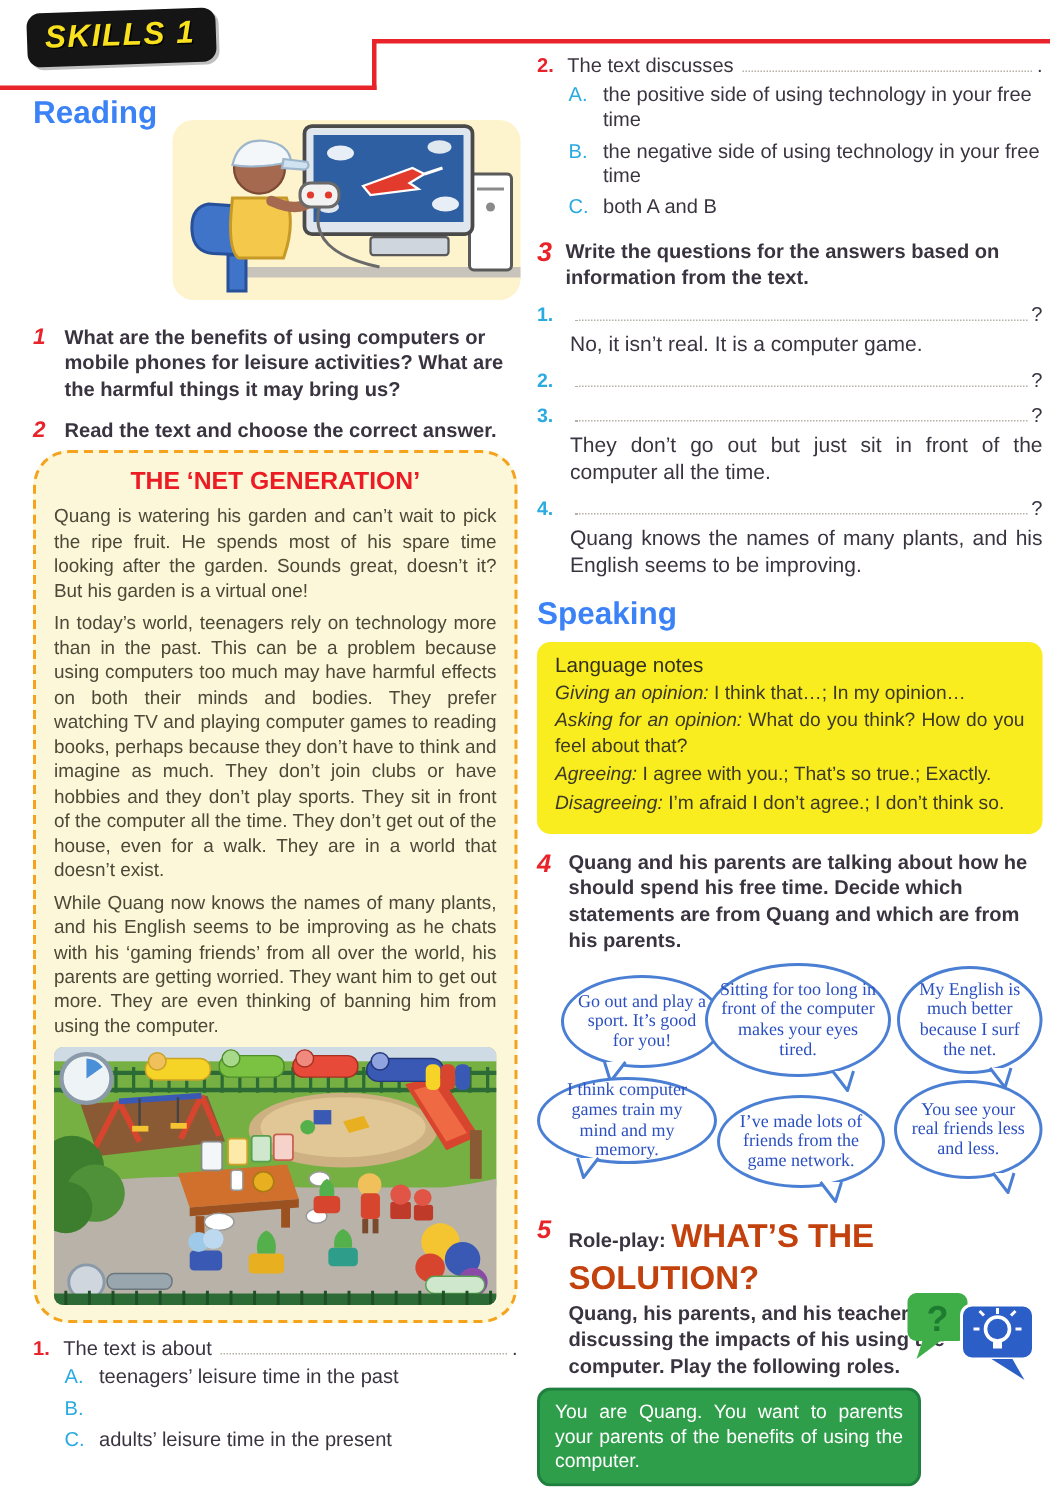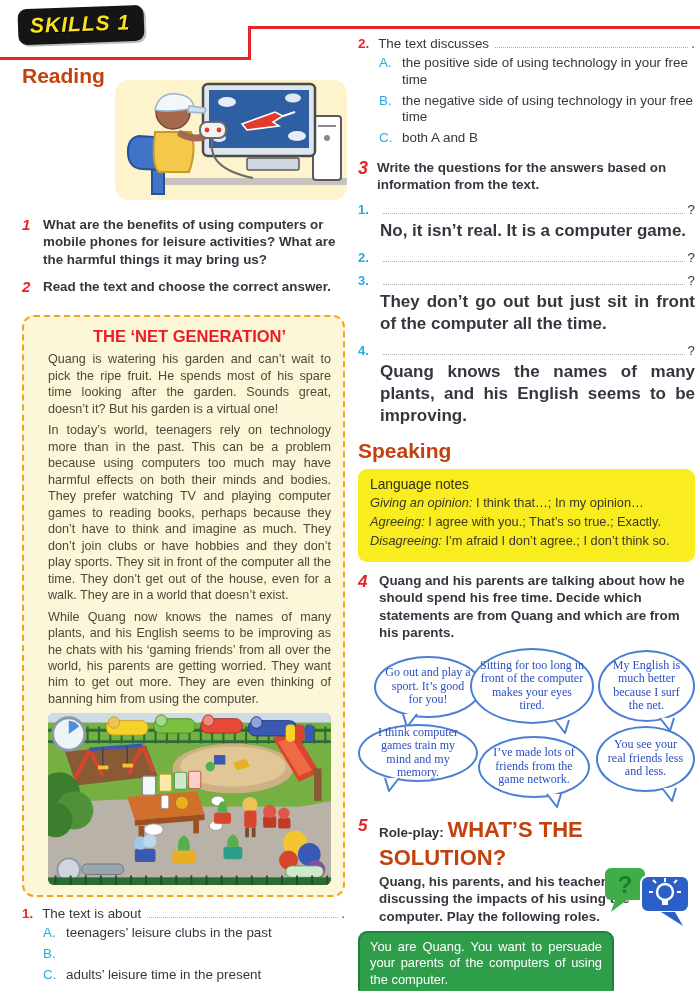--- a/index.html
+++ b/index.html
@@ -13,52 +13,52 @@
   .rule-right{position:absolute;left:248px;top:26px;width:452px;height:3px;background:#e8232a;}
   .skills-badge{
     position:absolute;left:18px;top:7px;background:#151515;color:#f9e11e;
     font-weight:bold;font-style:italic;font-size:21px;letter-spacing:1px;
     padding:5px 14px 7px 12px;border-radius:9px;transform:rotate(-2deg);
     text-shadow:1px 1px 0 #000;box-shadow:2px 2px 0 rgba(0,0,0,.25);
   }
   
   .col-left{position:absolute;left:22px;top:64px;width:323px;}
   .col-right{position:absolute;left:358px;top:36px;width:337px;}
-  .section-heading{color:#c2410c;font-weight:bold;font-size:21px;margin:0 0 2px 0;}
+  .section-heading{color:#3b82f6;font-weight:bold;font-size:21px;margin:0 0 2px 0;}
   
   .q-row{display:flex;gap:9px;margin-top:10px;}
   .q-num{color:#e8232a;font-weight:bold;font-size:15px;font-style:italic;min-width:12px;line-height:1.2;}
   .q-text{font-weight:bold;font-size:13.4px;line-height:1.3;color:#3a3440;}
   
   .illus-wrap{position:relative;height:142px;}
   .illus-wrap svg{position:absolute;right:-4px;top:14px;}
   
   .passage-box{
-    margin-top:19px;background:#fbf7d8;border:2px dashed #f5a31d;border-radius:12px;
-    padding:8px 12px 10px 24px;
+    margin-top:4px;background:#fbf7d8;border:2px dashed #f5a31d;border-radius:24px;
+    padding:8px 12px 10px 12px;
   }
   .passage-title{text-align:center;color:#ed1c24;font-weight:bold;font-size:16.5px;margin:2px 0 4px 0;}
   .passage-box p{font-size:12.6px;line-height:1.31;text-align:justify;color:#4e4839;margin:5px 0;}
   .game-shot{display:block;width:100%;height:172px;margin-top:6px;border-radius:6px;}
   
   .mcq{margin-top:9px;}
   .mcq-stem{display:flex;align-items:flex-end;font-size:13.4px;}
   .mcq-stem .num{color:#e8232a;font-weight:bold;margin-right:9px;}
   .mcq2 .mcq-stem .num{color:#e8232a;}
   .blank{flex:1;border-bottom:1.5px dotted #b5b0a8;margin:0 3px 3px 6px;height:11px;}
   .opt{display:flex;gap:9px;margin:4px 0 0 21px;font-size:13.4px;line-height:1.25;}
   .opt .letter{color:#29abe2;min-width:14px;}
   
   .ex3-head{display:flex;gap:9px;margin-top:12px;}
   .ex3-head .big-num{color:#e8232a;font-weight:bold;font-size:18px;font-style:italic;line-height:1.1;}
   .ex3-item{margin-top:8px;}
   .answer-line{display:flex;align-items:flex-end;font-size:13.4px;}
   .answer-line .num{color:#29abe2;font-weight:bold;margin-right:8px;font-size:13px;}
   .answer-line .qm{color:#3a3440;}
-  .answer-text{margin:3px 0 0 22px;font-size:17px;line-height:1.3;color:#3a3440;text-align:justify;font-weight:bold;}
+  .answer-text{margin:3px 0 0 22px;font-size:14px;line-height:1.3;color:#3a3440;text-align:justify;}
   
   .notes-box{background:#f9ec1f;border-radius:9px;padding:8px 12px 10px 12px;margin-top:6px;}
   .notes-title{font-weight:normal;font-size:13.8px;color:#33301c;margin-bottom:3px;}
   .note-line{font-size:12.8px;line-height:1.32;color:#3c392а;color:#3c3925;margin:2px 0;text-align:justify;}
   .note-line i{font-style:italic;}
   
   .bubbles{position:relative;height:160px;margin-top:6px;}
   .bubble{
     position:absolute;border:2px solid #4a7fd4;border-radius:50%;background:#fff;
     display:flex;align-items:center;justify-content:center;text-align:center;
@@ -292,21 +292,21 @@
 
   <div class="mcq">
     <div class="mcq-stem">
       <span class="num">1.</span>
       <span>The text is about</span>
       <span class="blank"></span>
       <span>.</span>
     </div>
     <div class="opt">
       <span class="letter">A.</span>
-      <span>teenagers’ leisure clubs in the past</span>
+      <span>teenagers’ leisure time in the past</span>
     </div>
     <div class="opt">
       <span class="letter">B.</span>
     </div>
     <div class="opt">
       <span class="letter">C.</span>
       <span>adults’ leisure time in the present</span>
     </div>
   </div>
 </div>
@@ -373,20 +373,24 @@
     </div>
   </div>
 
   <div class="section-heading" style="margin-top:12px;">Speaking</div>
 
   <div class="notes-box">
     <div class="notes-title">Language notes</div>
     <div class="note-line">
       <i>Giving an opinion:</i>
       <span>I think that…; In my opinion…</span>
+    </div>
+    <div class="note-line">
+      <i>Asking for an opinion:</i>
+      <span>What do you think? How do you feel about that?</span>
     </div>
     <div class="note-line">
       <i>Agreeing:</i>
       <span>I agree with you.; That’s so true.; Exactly.</span>
     </div>
     <div class="note-line">
       <i>Disagreeing:</i>
       <span>I’m afraid I don’t agree.; I don’t think so.</span>
     </div>
   </div>
@@ -461,17 +465,17 @@
             <line x1="68" y1="12" x2="68" y2="16"></line>
               <line x1="56" y1="26" x2="52" y2="26"></line>
             <line x1="80" y1="26" x2="84" y2="26"></line>
               <line x1="59" y1="17" x2="56" y2="14"></line>
               <line x1="77" y1="17" x2="80" y2="14"></line>
           </g>
         </g>
       </svg>
     </div>
 
-    <div class="role-card role-1">You are Quang. You want to persuade your parents of the computers of using the computer.</div>
+    <div class="role-card role-1">You are Quang. You want to parents your parents of the benefits of using the computer.</div>
     <div class="role-card role-2">You are Quang’s parents. You want to let Quang know that using the computer too much can be harmful. You are thinking of completely banning him from using it.</div>
 
   </div>
 </div>
 
 </body></html>

